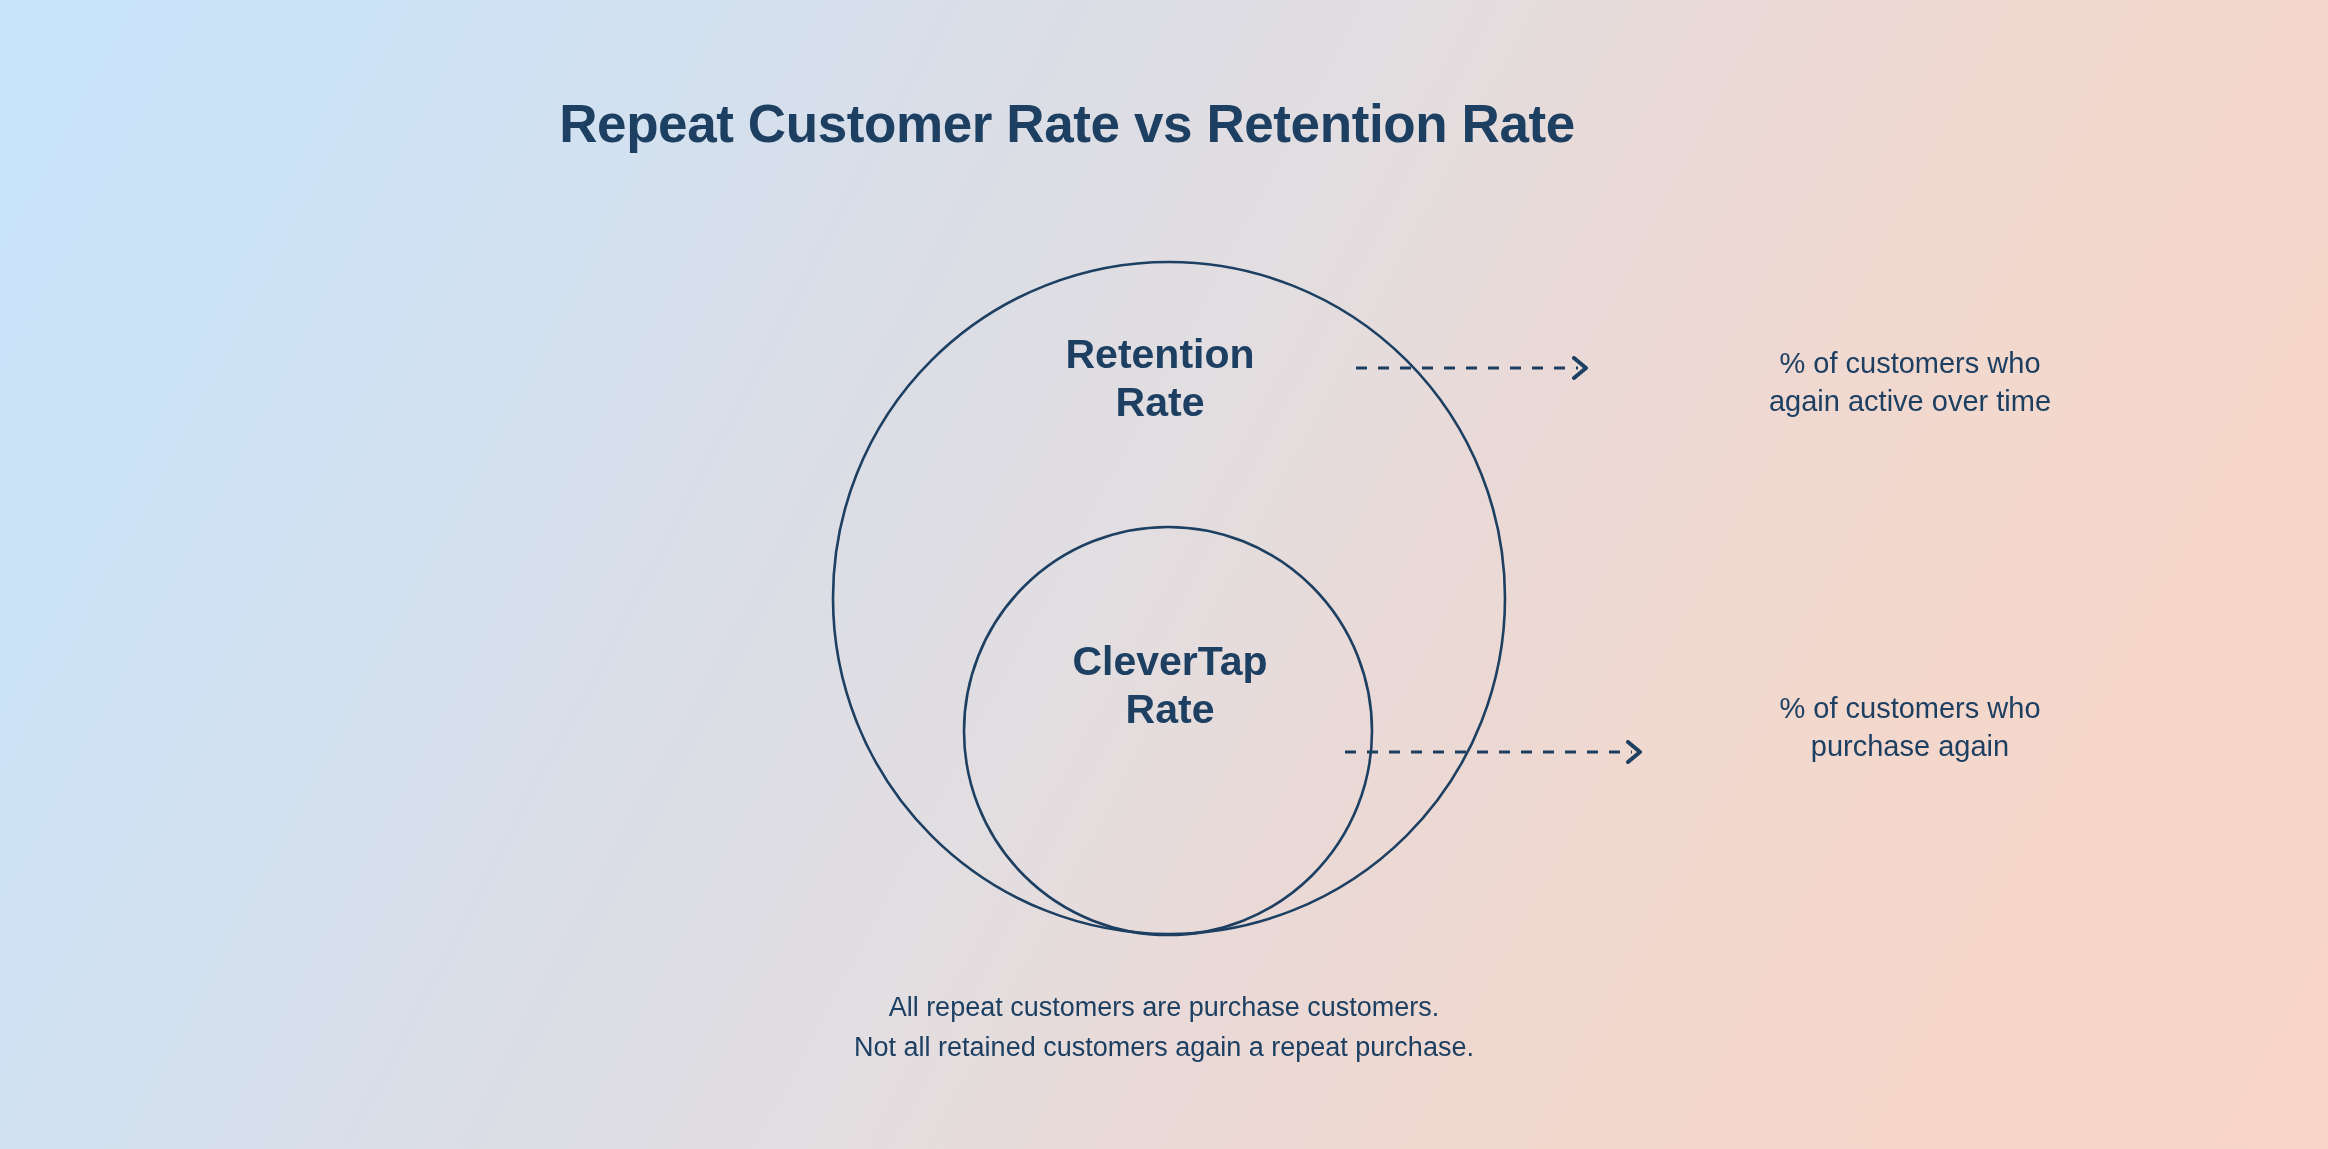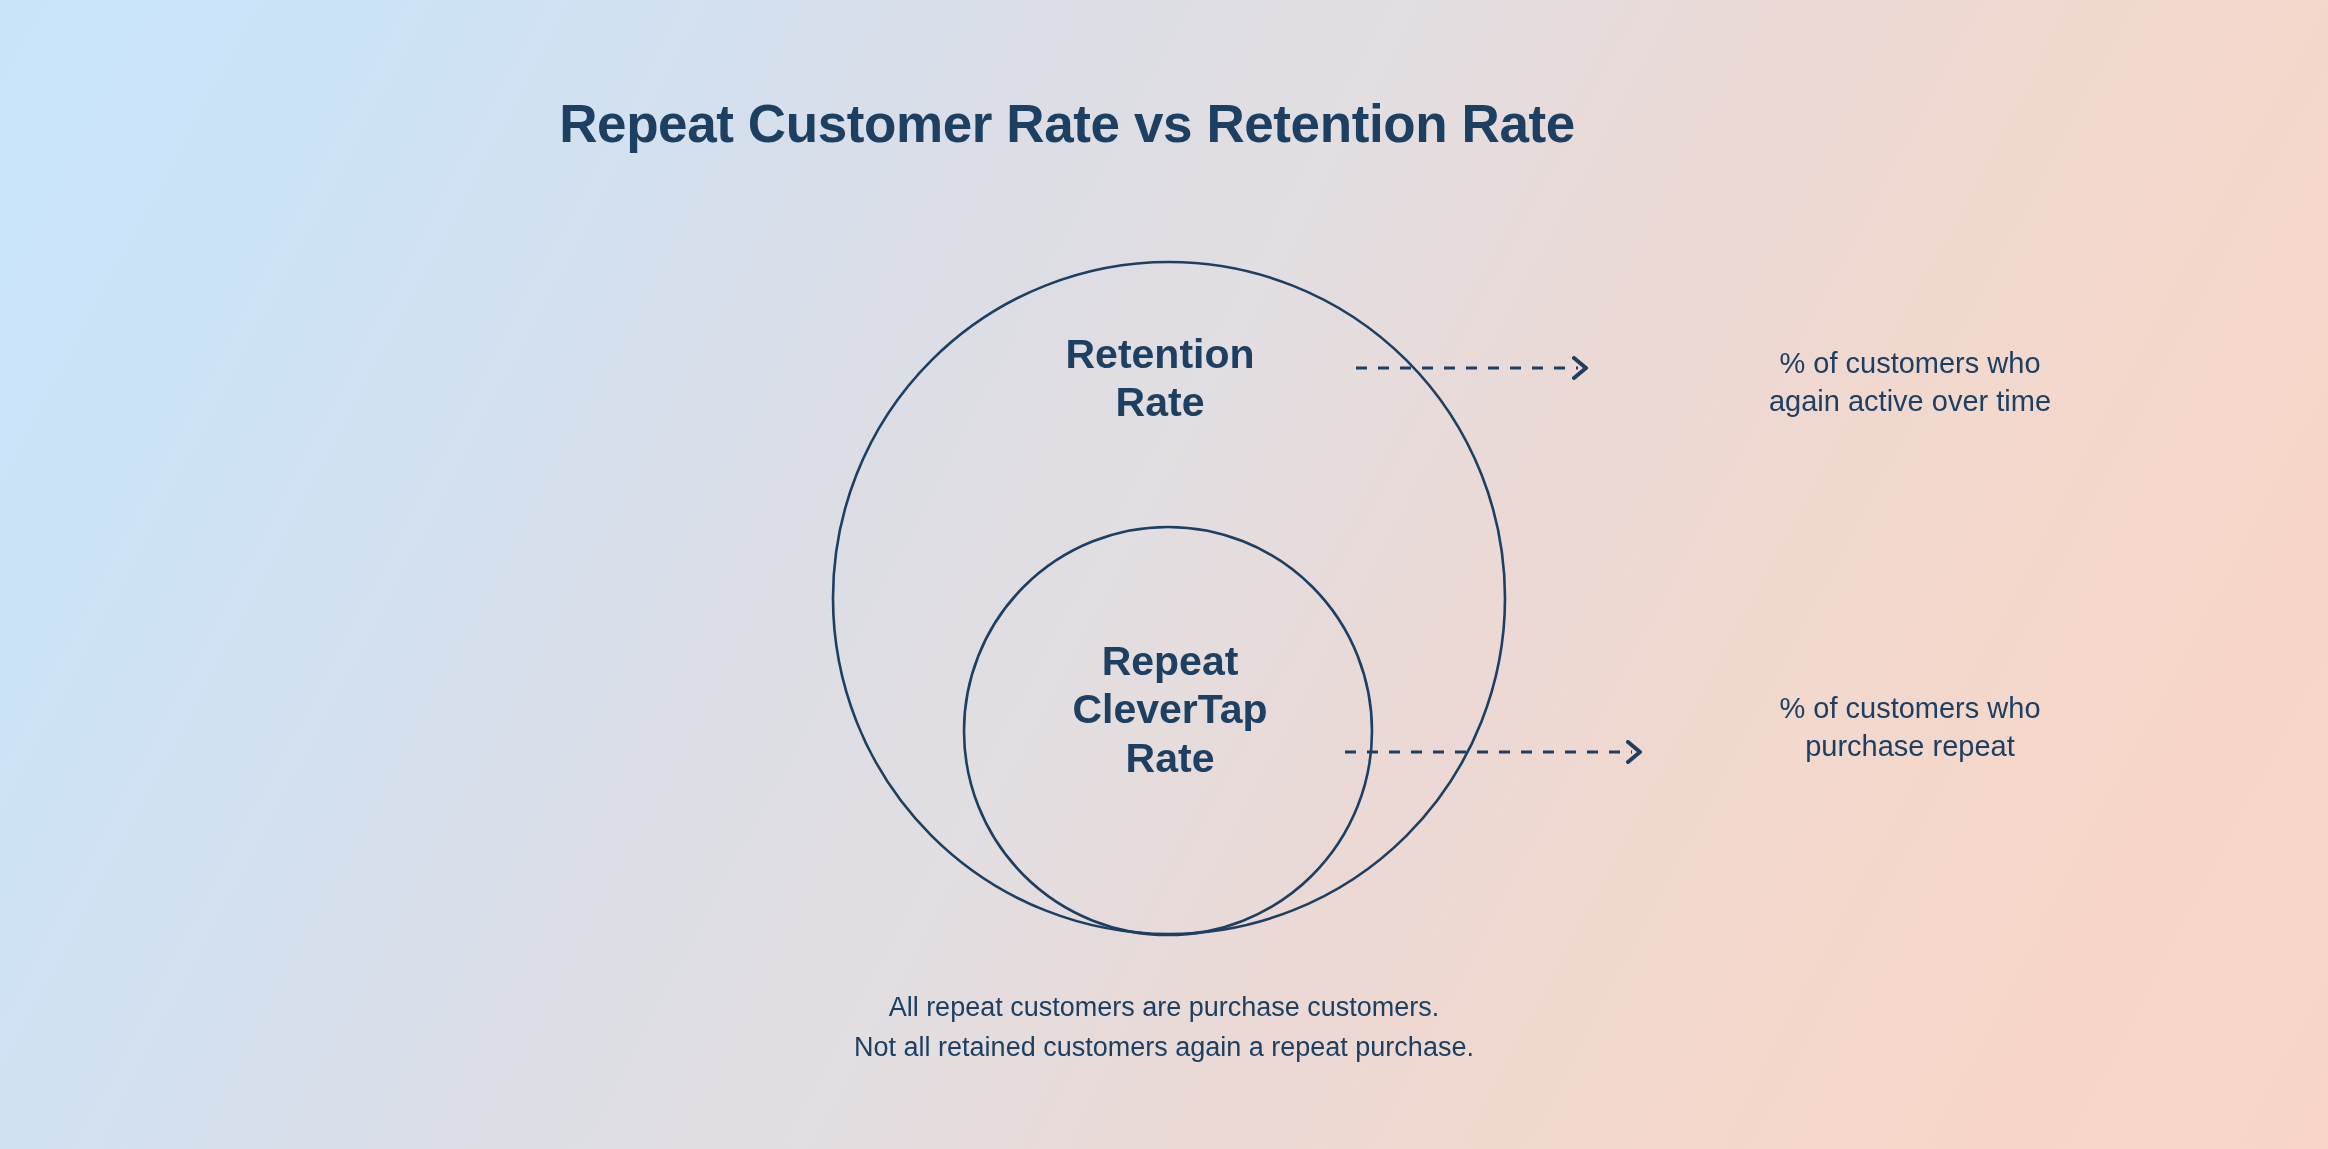--- a/index.html
+++ b/index.html
@@ -139,33 +139,32 @@
 
     <line x1="1345" y1="752" x2="1632" y2="752" stroke="#1c3f62" stroke-width="3.0" stroke-dasharray="11 11" stroke-linecap="butt" marker-end="url(#chev)"></line>
   </svg>
 
   <div id="label-retention" class="circle-label">
     <div>Retention</div>
     <div>Rate</div>
   </div>
 
   <div id="label-repeat" class="circle-label">
-    <div>Repeat</div>
     <div>CleverTap</div>
     <div>Rate</div>
   </div>
 
   <div id="annot-retention" class="annotation">
     <div>% of customers who</div>
     <div>again active over time</div>
   </div>
 
   <div id="annot-repeat" class="annotation">
     <div>% of customers who</div>
-    <div>purchase repeat</div>
+    <div>purchase again</div>
   </div>
 
   <div id="caption">
     <div>All repeat customers are purchase customers.</div>
     <div>Not all retained customers again a repeat purchase.</div>
   </div>
 
 </div>
 
 </body></html>

